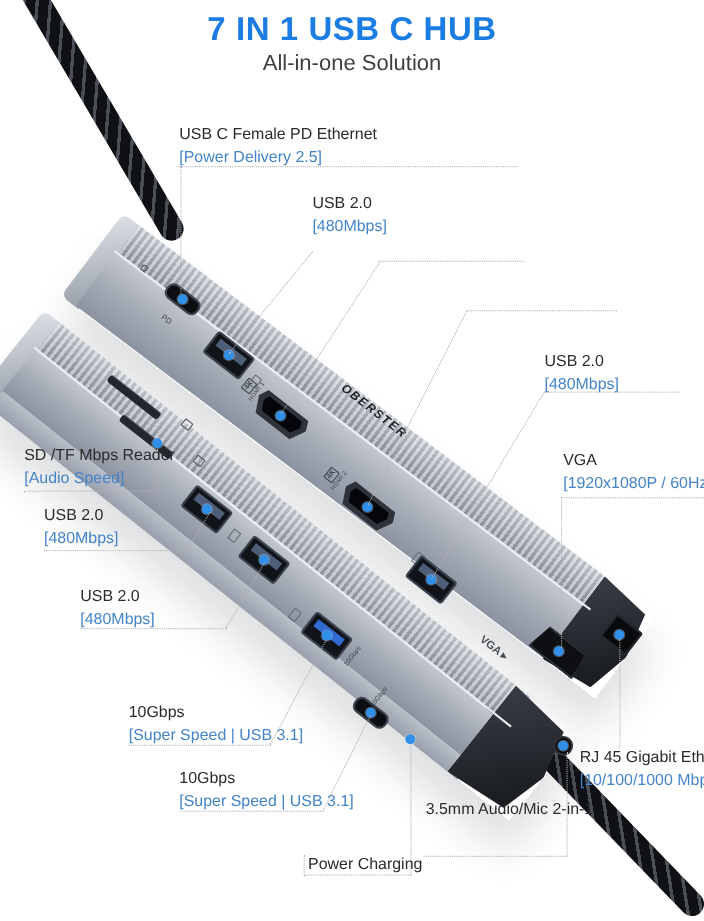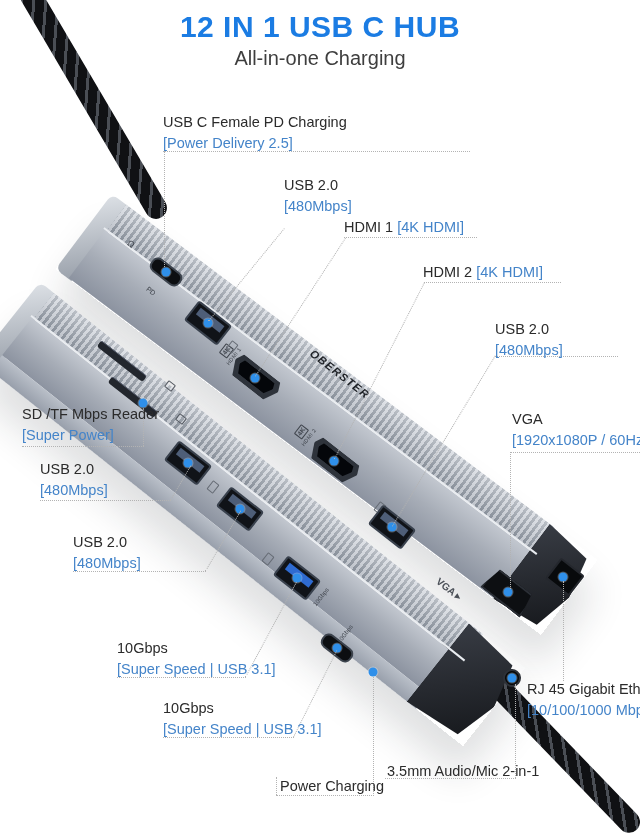--- a/index.html
+++ b/index.html
@@ -72,22 +72,22 @@
       background:repeating-linear-gradient(125deg,#101114 0 5px,#4a4e55 5px 8px,#101114 8px 12px);
       transform-origin:top left;}
   .plug{position:absolute;z-index:1;width:28px;height:44px;background:#17191d;border-radius:7px;
       transform-origin:top left;}
 </style>
 </head>
 <body>
 
 <div class="canvas">
 
-  <div class="title">12 IN 1 USB C HUB</div>
-  <div class="subtitle">All-in-one Charging</div>
+  <div class="title">7 IN 1 USB C HUB</div>
+  <div class="subtitle">All-in-one Solution</div>
 
   <div class="cable" style="left:16px;top:-8px;height:268px;transform:rotate(-30.5deg);"></div>
   <div class="plug" style="left:438px;top:640px;transform:rotate(-44deg);"></div>
   <div class="cable" style="left:444px;top:646px;height:266px;transform:rotate(-44deg);"></div>
 
   <div class="hub hub-back">
     <div class="cap-l"></div>
     <div class="top"></div>
     <div class="edge"></div>
     <div class="side"></div>
@@ -176,46 +176,38 @@
   <div class="dh" style="left:163px;top:737px;width:131px;"></div>
   <div class="dd" style="left:293px;top:737px;width:97px;transform:rotate(-63.4deg);"></div>
   <div class="dv" style="left:563px;top:581px;height:100px;"></div>
   <div class="dh" style="left:385px;top:778px;width:131px;"></div>
   <div class="dv" style="left:515px;top:684px;height:94px;"></div>
   <div class="dv" style="left:373px;top:677px;height:119px;"></div>
   <div class="dh" style="left:276px;top:795px;width:98px;"></div>
   <div class="dv" style="left:276px;top:777px;height:18px;"></div>
 
   <div class="lbl" style="left:163px;top:112px;">
-    <div>USB C Female PD Charging</div>
+    <div>USB C Female PD Ethernet</div>
     <div class="d">[Power Delivery 2.5]</div>
   </div>
   <div class="lbl" style="left:284px;top:175px;">
     <div>USB 2.0</div>
     <div class="d">[480Mbps]</div>
-  </div>
-  <div class="lbl" style="left:344px;top:217px;">
-    <span>HDMI 1</span>
-    <span class="d">[4K HDMI]</span>
-  </div>
-  <div class="lbl" style="left:423px;top:262px;">
-    <span>HDMI 2</span>
-    <span class="d">[4K HDMI]</span>
   </div>
   <div class="lbl" style="left:495px;top:319px;">
     <div>USB 2.0</div>
     <div class="d">[480Mbps]</div>
   </div>
   <div class="lbl" style="left:512px;top:409px;">
     <div>VGA</div>
     <div class="d">[1920x1080P / 60Hz]</div>
   </div>
   <div class="lbl" style="left:22px;top:404px;">
     <div>SD /TF Mbps Reader</div>
-    <div class="d">[Super Power]</div>
+    <div class="d">[Audio Speed]</div>
   </div>
   <div class="lbl" style="left:40px;top:459px;">
     <div>USB 2.0</div>
     <div class="d">[480Mbps]</div>
   </div>
   <div class="lbl" style="left:73px;top:532px;">
     <div>USB 2.0</div>
     <div class="d">[480Mbps]</div>
   </div>
   <div class="lbl" style="left:117px;top:638px;">
@@ -223,20 +215,20 @@
     <div class="d">[Super Speed | USB 3.1]</div>
   </div>
   <div class="lbl" style="left:163px;top:698px;">
     <div>10Gbps</div>
     <div class="d">[Super Speed | USB 3.1]</div>
   </div>
   <div class="lbl" style="left:527px;top:679px;">
     <div>RJ 45 Gigabit Ethernet</div>
     <div class="d">[10/100/1000 Mbps]</div>
   </div>
-  <div class="lbl" style="left:387px;top:761px;">
+  <div class="lbl" style="left:387px;top:726px;">
     <div>3.5mm Audio/Mic 2-in-1</div>
   </div>
   <div class="lbl" style="left:280px;top:776px;">
     <div>Power Charging</div>
   </div>
 
 </div>
 
 </body></html>

